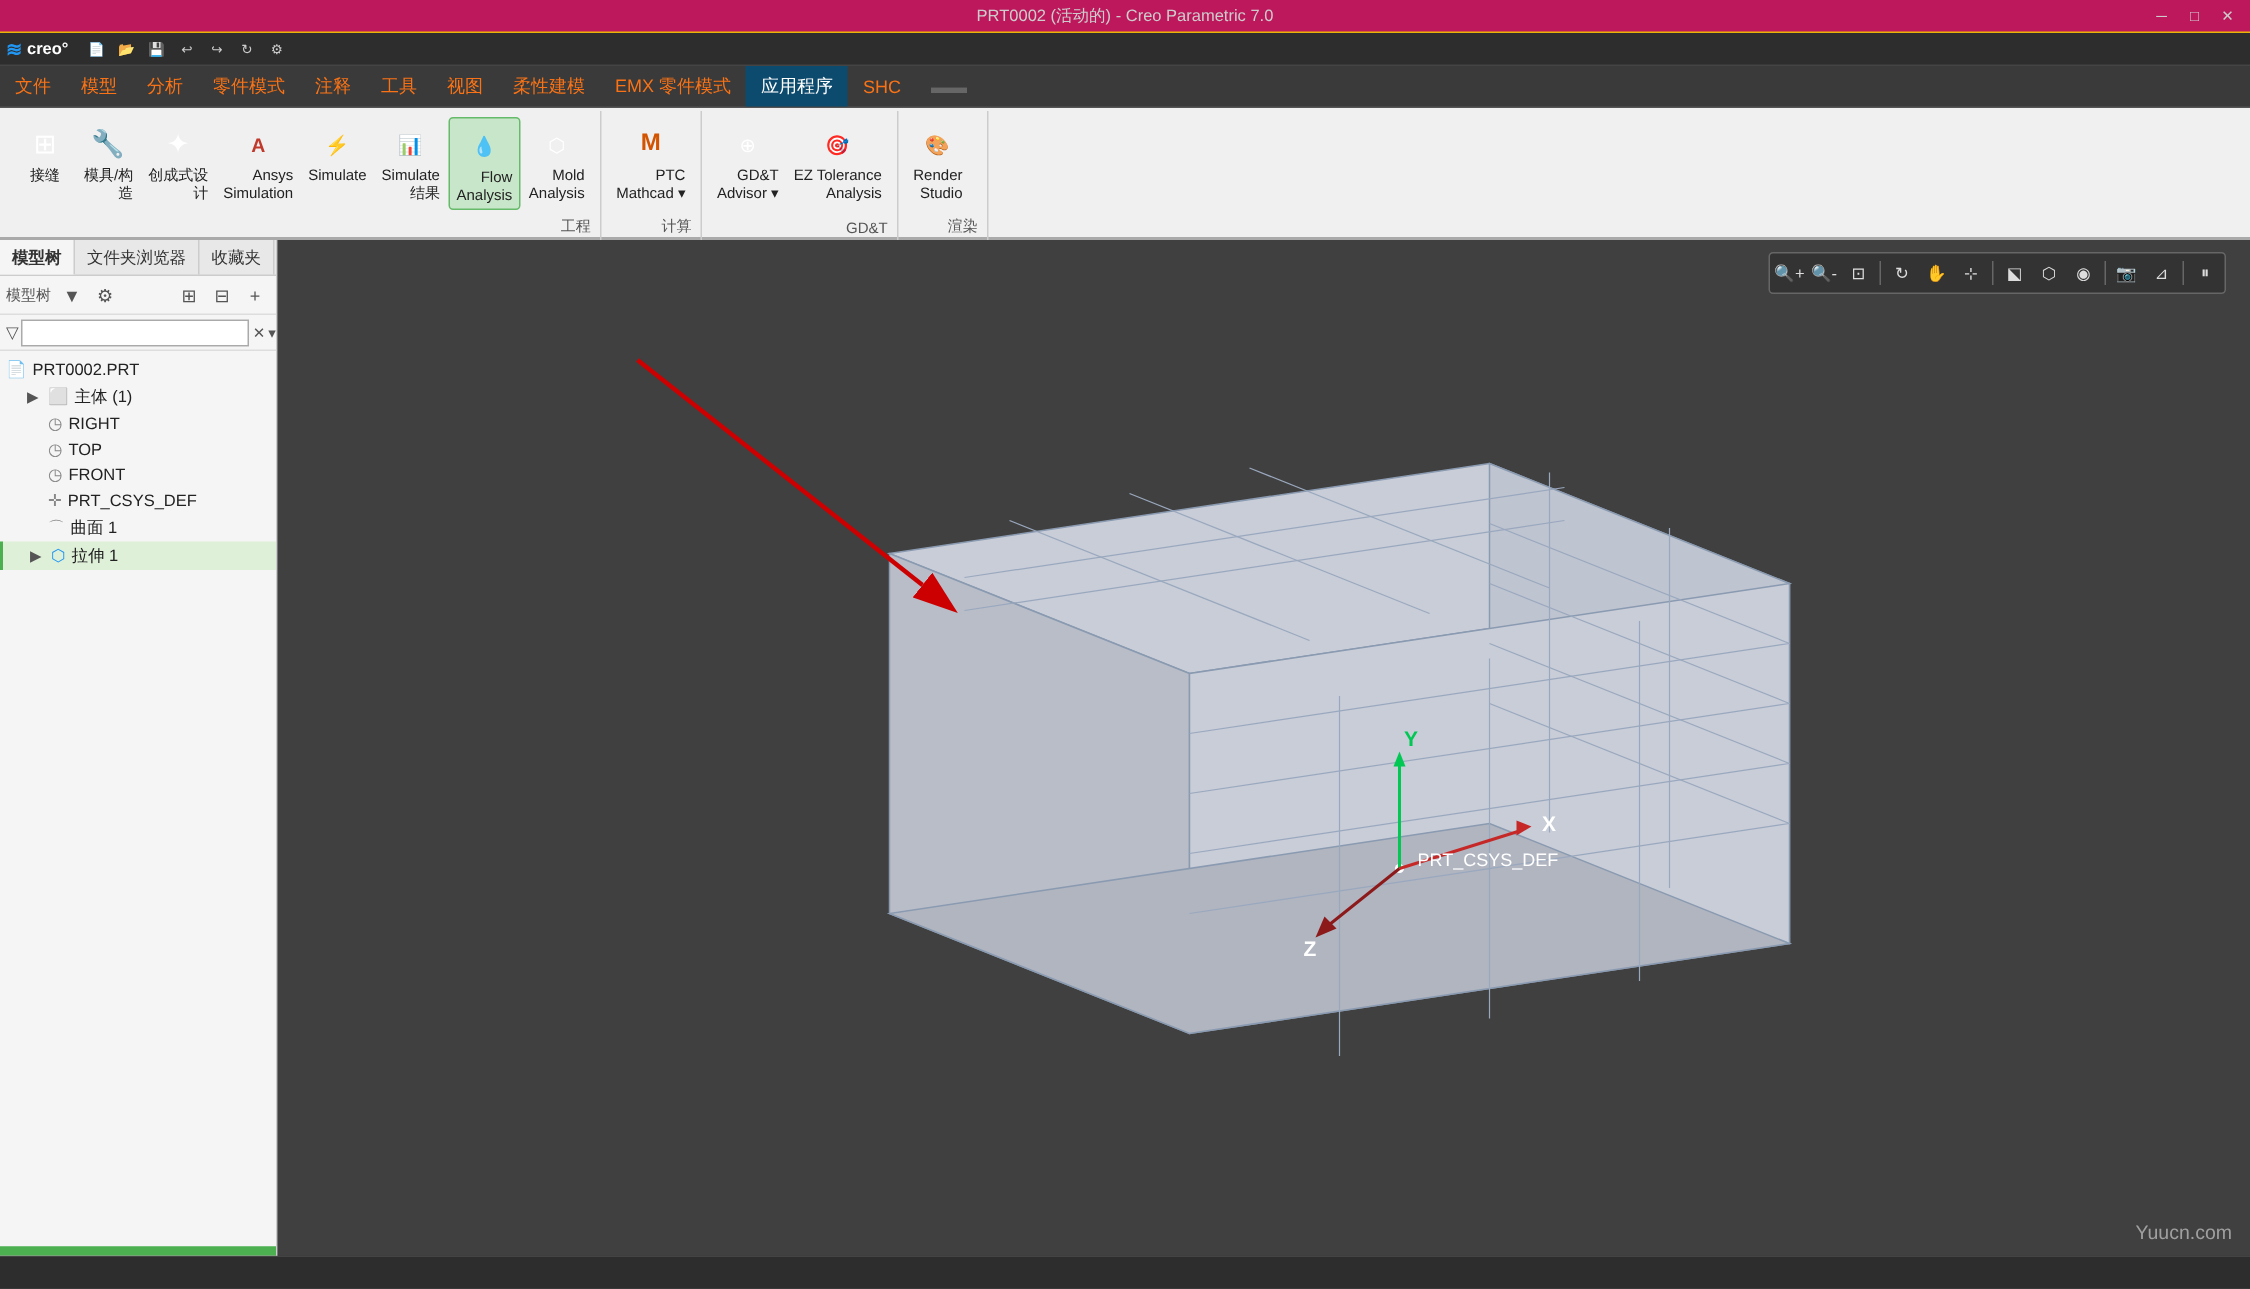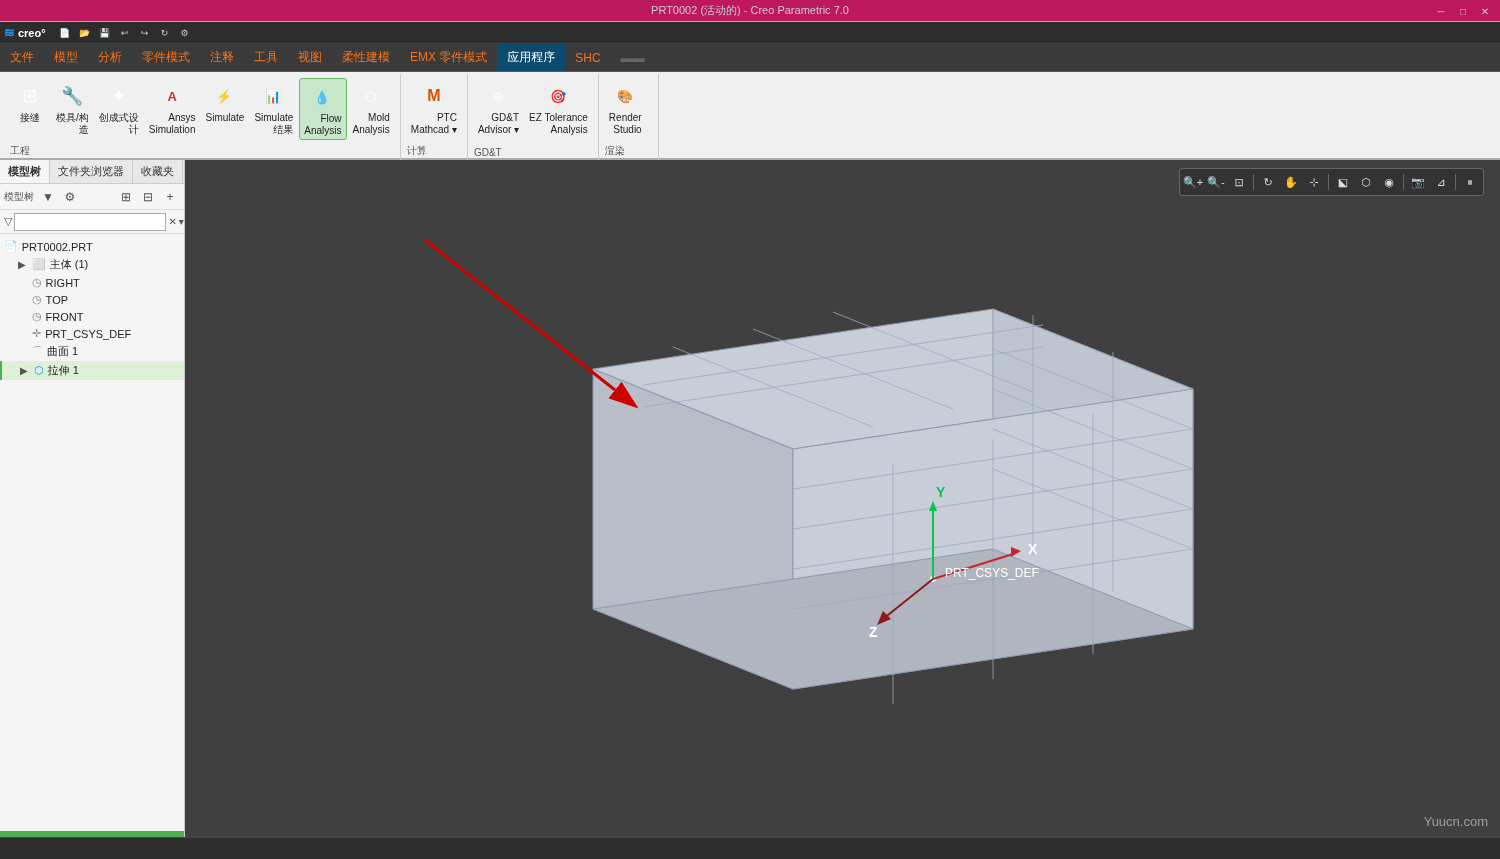--- a/index.html
+++ b/index.html
@@ -101,21 +101,21 @@
     .ribbon-group-items {
       display: flex;
       flex: 1;
       gap: 2px;
       align-items: flex-start;
       padding: 2px 0;
     }
     .ribbon-group-label {
       font-size: 10px;
       color: #555;
-      text-align: left;
+      text-align: right;
       margin-top: 2px;
     }
     .ribbon-btn {
       display: flex;
       flex-direction: column;
       align-items: center;
       cursor: pointer;
       padding: 2px 4px;
       border-radius: 3px;
       min-width: 36px;

